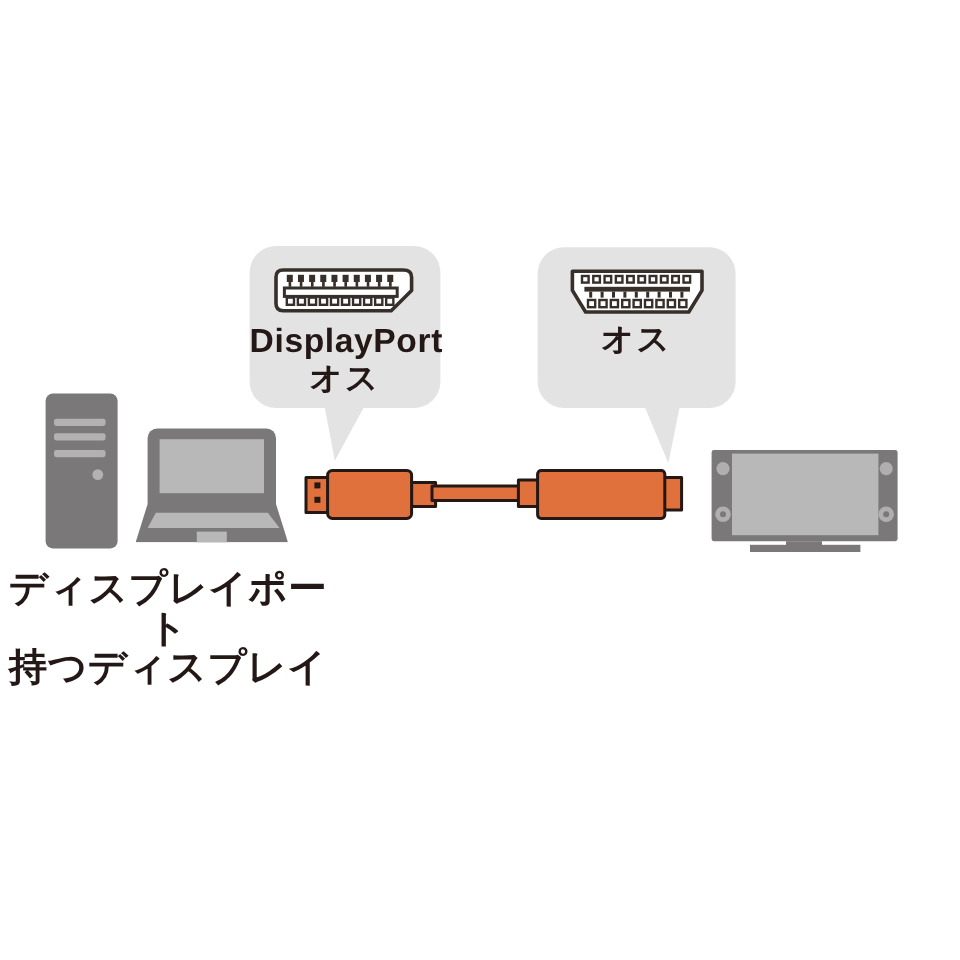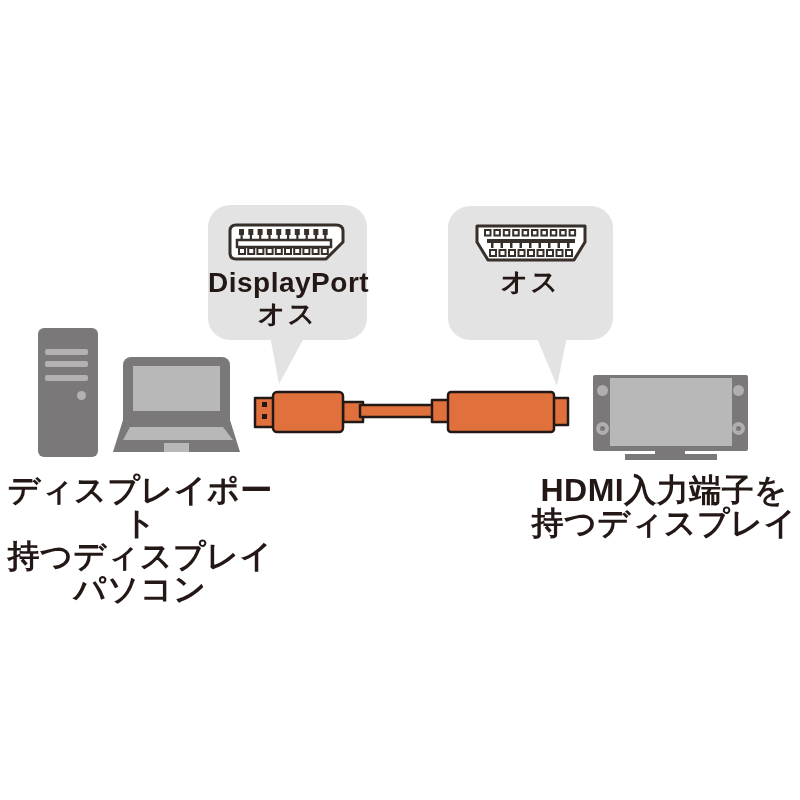--- a/index.html
+++ b/index.html
@@ -174,21 +174,16 @@
     <div class="disp-ring" style="left:139px;top:47px;">
       <div class="disp-ring-core"></div>
     </div>
     <div class="disp-neck"></div>
     <div class="disp-base"></div>
   </div>
 
   <div class="caption abs" style="left:0;top:474px;width:280px;">
     <div>ディスプレイポート</div>
     <div>持つディスプレイ</div>
-    <div>パソコン</div>
   </div>
 
-  <div class="caption abs" style="left:528px;top:474px;width:272px;">
-    <div>HDMI入力端子を</div>
-    <div>持つディスプレイ</div>
-  </div>
 
 </div>
 
 </body></html>

